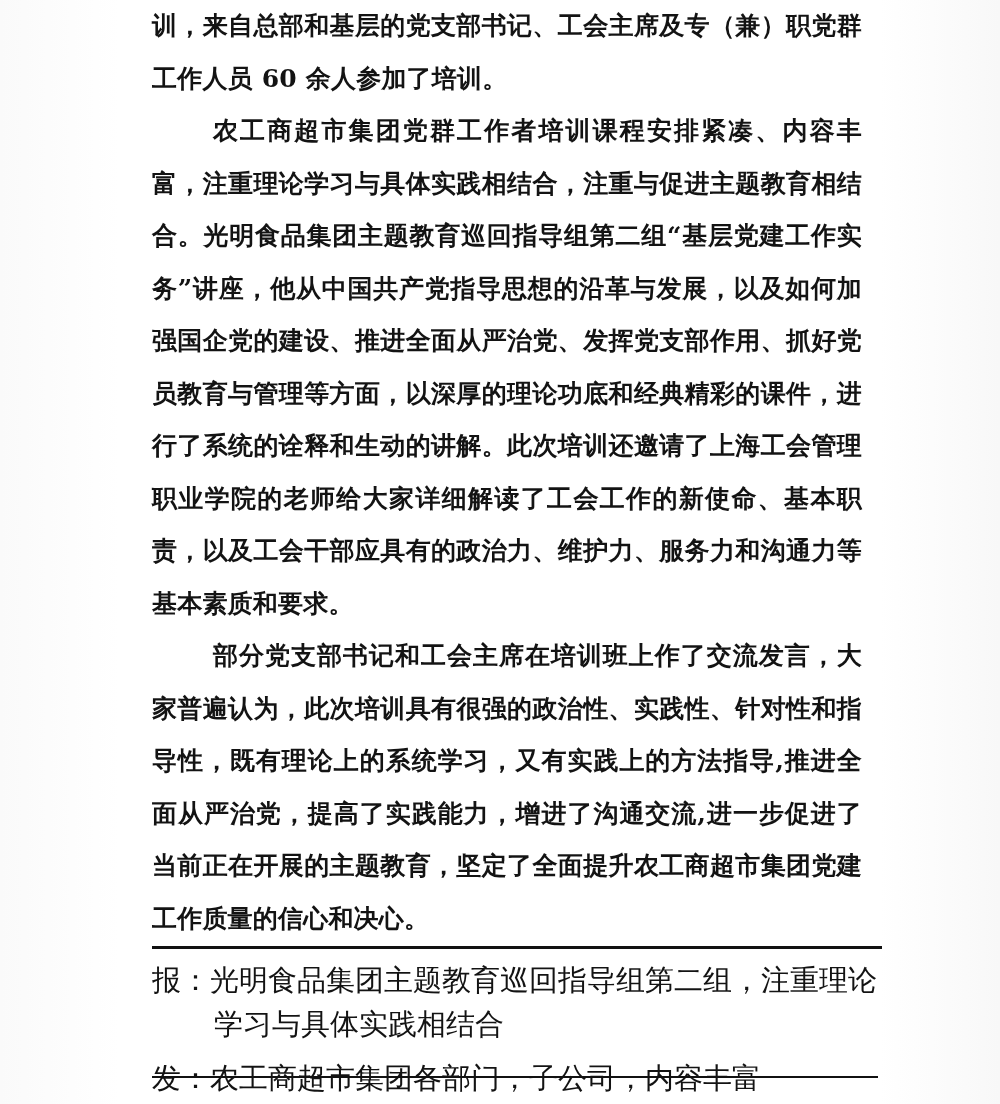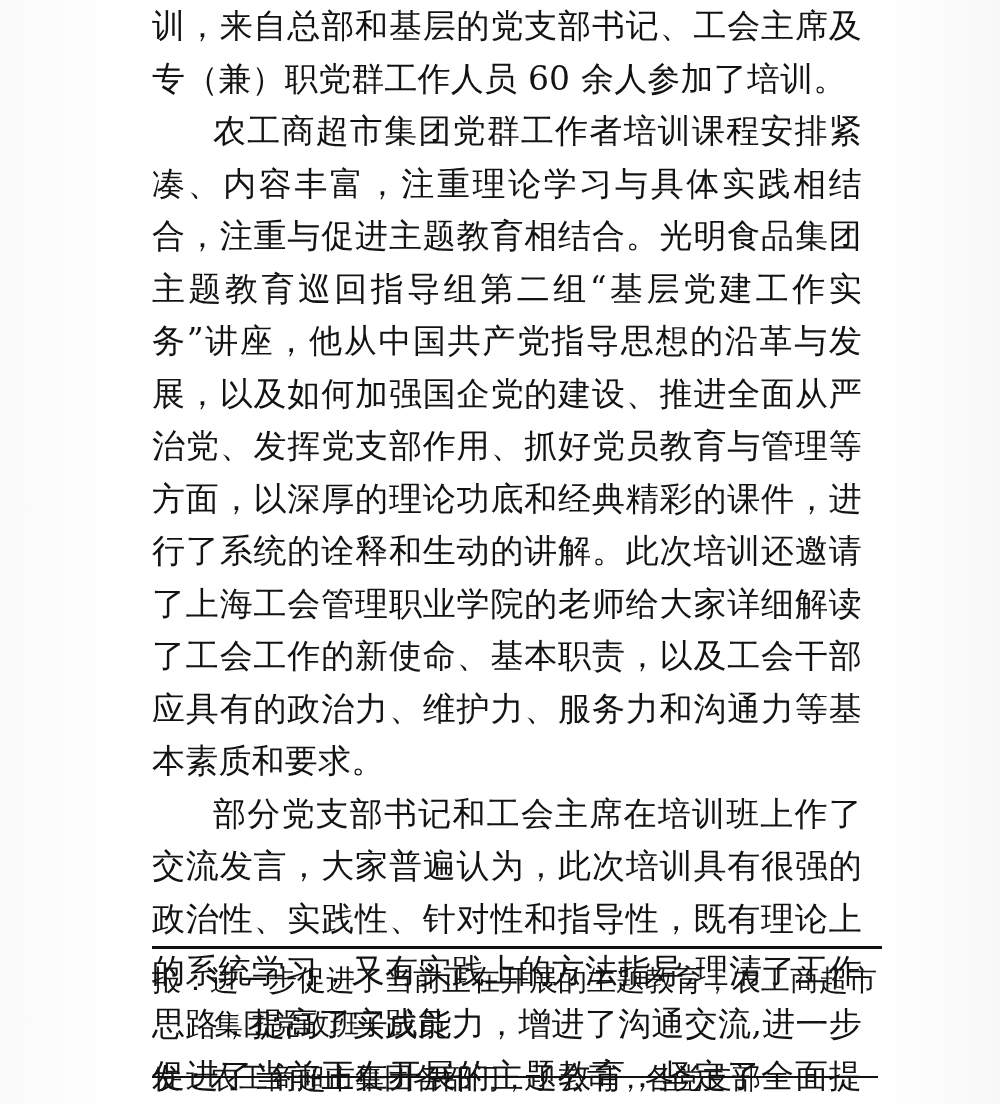--- a/index.html
+++ b/index.html
@@ -29,28 +29,28 @@
     pointer-events: none;
   }
   .body-col {
     position: absolute;
     left: 152px;
     top: 0px;
     width: 710px;
   }
   p.para {
     margin: 0;
-    font-size: 33px;
+    font-size: 25px;
     line-height: 52.5px;
     letter-spacing: 0.2px;
     text-align: justify;
     text-align-last: left;
     text-justify: inter-character;
     color: #131313;
-    font-weight: 400;
+    font-weight: 700;
   }
   p.cont {
     text-indent: 0;
   }
   p.indent {
     text-indent: 61px;
   }
   .footer {
     position: absolute;
     left: 152px;
@@ -94,24 +94,24 @@
 </head>
 <body>
 
 <div class="page">
 
   <div class="scan-tint"></div>
 
   <div class="body-col">
     <p class="para cont">训，来自总部和基层的党支部书记、工会主席及专（兼）职党群工作人员 60 余人参加了培训。</p>
     <p class="para indent">农工商超市集团党群工作者培训课程安排紧凑、内容丰富，注重理论学习与具体实践相结合，注重与促进主题教育相结合。光明食品集团主题教育巡回指导组第二组“基层党建工作实务”讲座，他从中国共产党指导思想的沿革与发展，以及如何加强国企党的建设、推进全面从严治党、发挥党支部作用、抓好党员教育与管理等方面，以深厚的理论功底和经典精彩的课件，进行了系统的诠释和生动的讲解。此次培训还邀请了上海工会管理职业学院的老师给大家详细解读了工会工作的新使命、基本职责，以及工会干部应具有的政治力、维护力、服务力和沟通力等基本素质和要求。</p>
-    <p class="para indent">部分党支部书记和工会主席在培训班上作了交流发言，大家普遍认为，此次培训具有很强的政治性、实践性、针对性和指导性，既有理论上的系统学习，又有实践上的方法指导,理清了工作思路，提高了实践能力，增进了沟通交流,进一步促进了当前正在开展的主题教育，坚定了全面提升农工商超市集团党建工作质量的信心和决心。</p>
+    <p class="para indent">部分党支部书记和工会主席在培训班上作了交流发言，大家普遍认为，此次培训具有很强的政治性、实践性、针对性和指导性，既有理论上的系统学习，又有实践上的方法指导,推进全面从严治党，提高了实践能力，增进了沟通交流,进一步促进了当前正在开展的主题教育，坚定了全面提升农工商超市集团党建工作质量的信心和决心。</p>
   </div>
 
   <div class="footer">
     <div class="rule-top"></div>
-    <div class="foot-line first">报：进一步促进了当前正在开展的主题教育，农工商超市集团党政班子成员</div>
-    <div class="foot-line second">发：农工商超市集团各部门，子公司，各党支部</div>
+    <div class="foot-line first">报：光明食品集团主题教育巡回指导组第二组，注重理论学习与具体实践相结合</div>
+    <div class="foot-line second">发：农工商超市集团各部门，子公司，内容丰富</div>
   </div>
 
   <div class="rule-bottom"></div>
 
 </div>
 
 </body></html>

